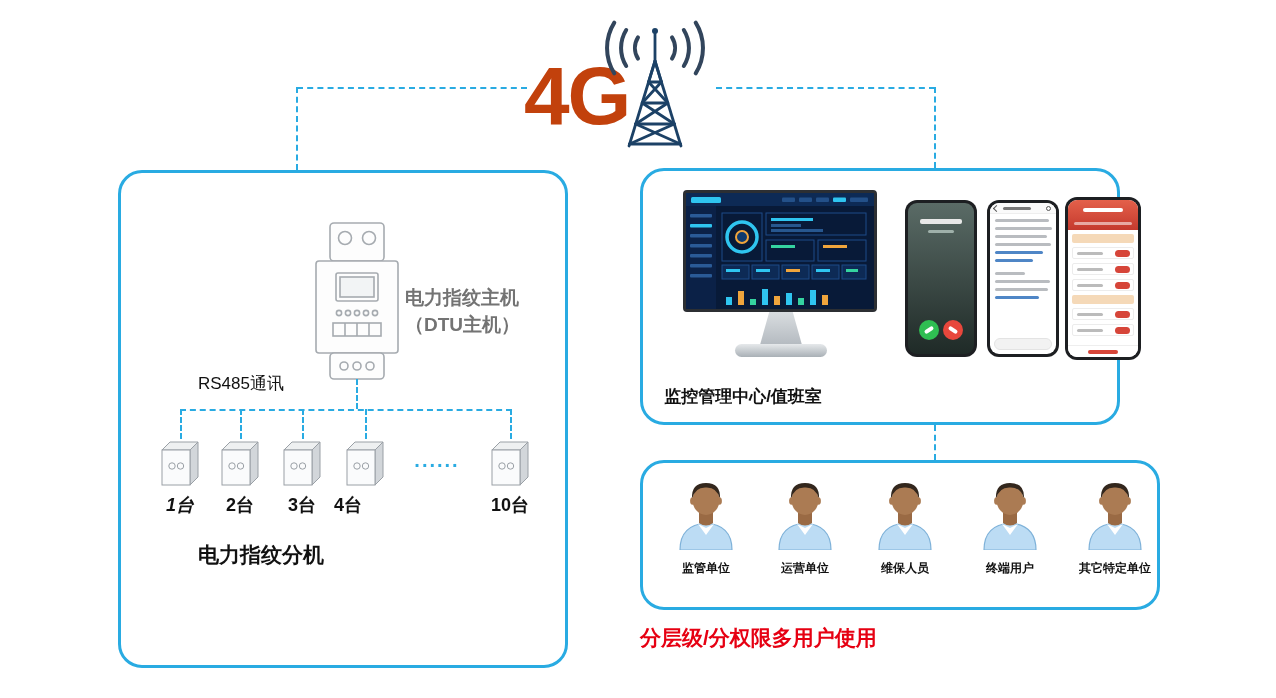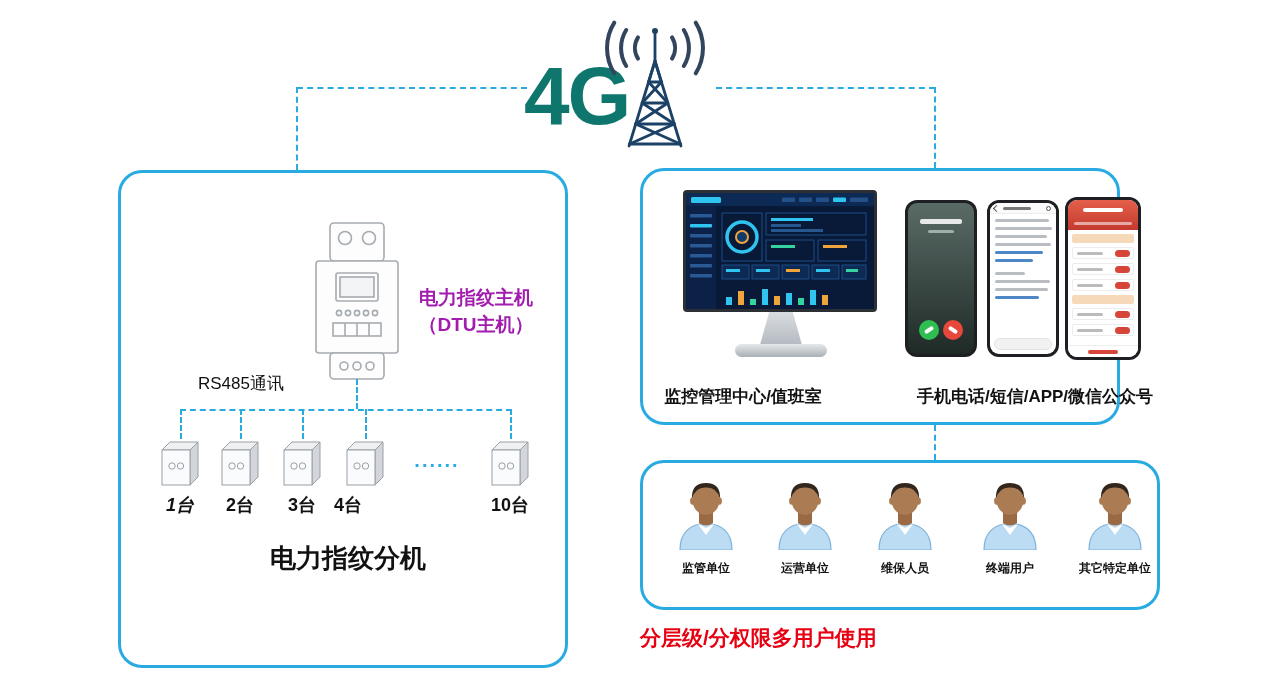--- a/index.html
+++ b/index.html
@@ -5,34 +5,34 @@
   * { margin:0; padding:0; box-sizing:border-box; }
   :root { --blue:#29abe2; --red:#e60012; --navy:#16365c; }
   body { background:#ffffff; font-family:"Liberation Sans","DejaVu Sans",sans-serif; color:#111; }
   #stage { position:relative; width:1276px; height:698px; background:#fff; overflow:hidden; margin:0 auto; }
   .dh { position:absolute; border-top:2px dashed var(--blue); }
   .dv { position:absolute; border-left:2px dashed var(--blue); }
 
   .panel { position:absolute; border:3px solid var(--blue); border-radius:24px; background:#fff; }
 
   .fourg-text { position:absolute; left:524px; top:55px; font-size:82px; font-weight:bold;
-                color:#0f766e; line-height:1; letter-spacing:-2px; }
+                color:#c2410c; line-height:1; letter-spacing:-2px; }
   .tower { position:absolute; left:585px; top:6px; width:140px; height:145px; }
 
   
   .device { position:absolute; left:190px; top:48px; width:92px; height:160px; }
-  .host-label { position:absolute; left:284px; top:112px; width:142px; text-align:center;
-                font-weight:bold; font-size:19px; line-height:1.4; color:#a21caf; }
+  .host-label { position:absolute; left:284px; top:112px; width:142px; text-align:left;
+                font-weight:bold; font-size:19px; line-height:1.4; color:#737373; }
   .rs485 { position:absolute; left:60px; top:199px; width:120px; text-align:center; font-size:17px; color:#111; }
   .unitbox { position:absolute; width:42px; height:48px; top:266px; }
   .unit-lbl { position:absolute; top:320px; width:64px; text-align:center; font-size:18px; font-weight:bold; }
   .ellipsis { position:absolute; left:281px; top:276px; width:70px; text-align:center;
               color:var(--blue); font-size:20px; font-weight:bold; letter-spacing:2px; }
-  .branch-title { position:absolute; left:77px; top:368px; width:300px; text-align:center;
-                  font-size:26px; font-weight:bold; }
+  .branch-title { position:absolute; left:77px; top:368px; width:300px; 
+                  font-size:21px; font-weight:bold; }
   .cabinet { position:absolute; left:27px; top:408px; width:390px; height:46px;
              border:2px dashed var(--red); border-radius:23px; color:var(--red);
              font-size:20px; font-weight:bold; text-align:center; line-height:42px; }
 
   
   .mon-screen { position:absolute; left:40px; top:19px; width:194px; height:122px;
                 background:#081a38; border:3px solid #2c2f33; border-radius:4px; }
   .mon-neck { position:absolute; left:117px; top:141px; width:42px; height:33px;
               background:linear-gradient(#d9dde0,#b4bac0);
               clip-path:polygon(22% 0, 78% 0, 100% 100%, 0 100%); }
@@ -324,21 +324,20 @@
         <div class="arow">
             <span class="abar"></span>
             <span class="apill"></span>
           </div>
         <div class="app-footer">
             <div class="app-footer-bar"></div>
           </div>
       </div>
     </div>
 
-    <div class="caption" style="left:262px; top:214px; width:260px;">手机电话/短信/APP/微信公众号</div>
   </div>
 
   <div class="panel" style="left:640px; top:460px; width:520px; height:150px;">
 
     <svg class="avatar" style="left:34px;" viewBox="0 0 58 72">
       <path d="M3 72 Q3 47 29 45 Q55 47 55 72 Z" fill="#bcdcf4" stroke="#7fb2d9" stroke-width="1.2"></path>
       <path d="M21 46 L29 57 L37 46 L29 50 Z" fill="#ffffff"></path>
       <path d="M22 33 h14 v12 q-7 5 -14 0 Z" fill="#9a6a44"></path>
       <ellipse cx="29" cy="22" rx="13.5" ry="15" fill="#ab7b53"></ellipse>
       <path d="M15 21 Q14 5 29 5 Q44 5 43 21 Q40 9 29 9.5 Q18 9 15 21 Z" fill="#33271d"></path>

